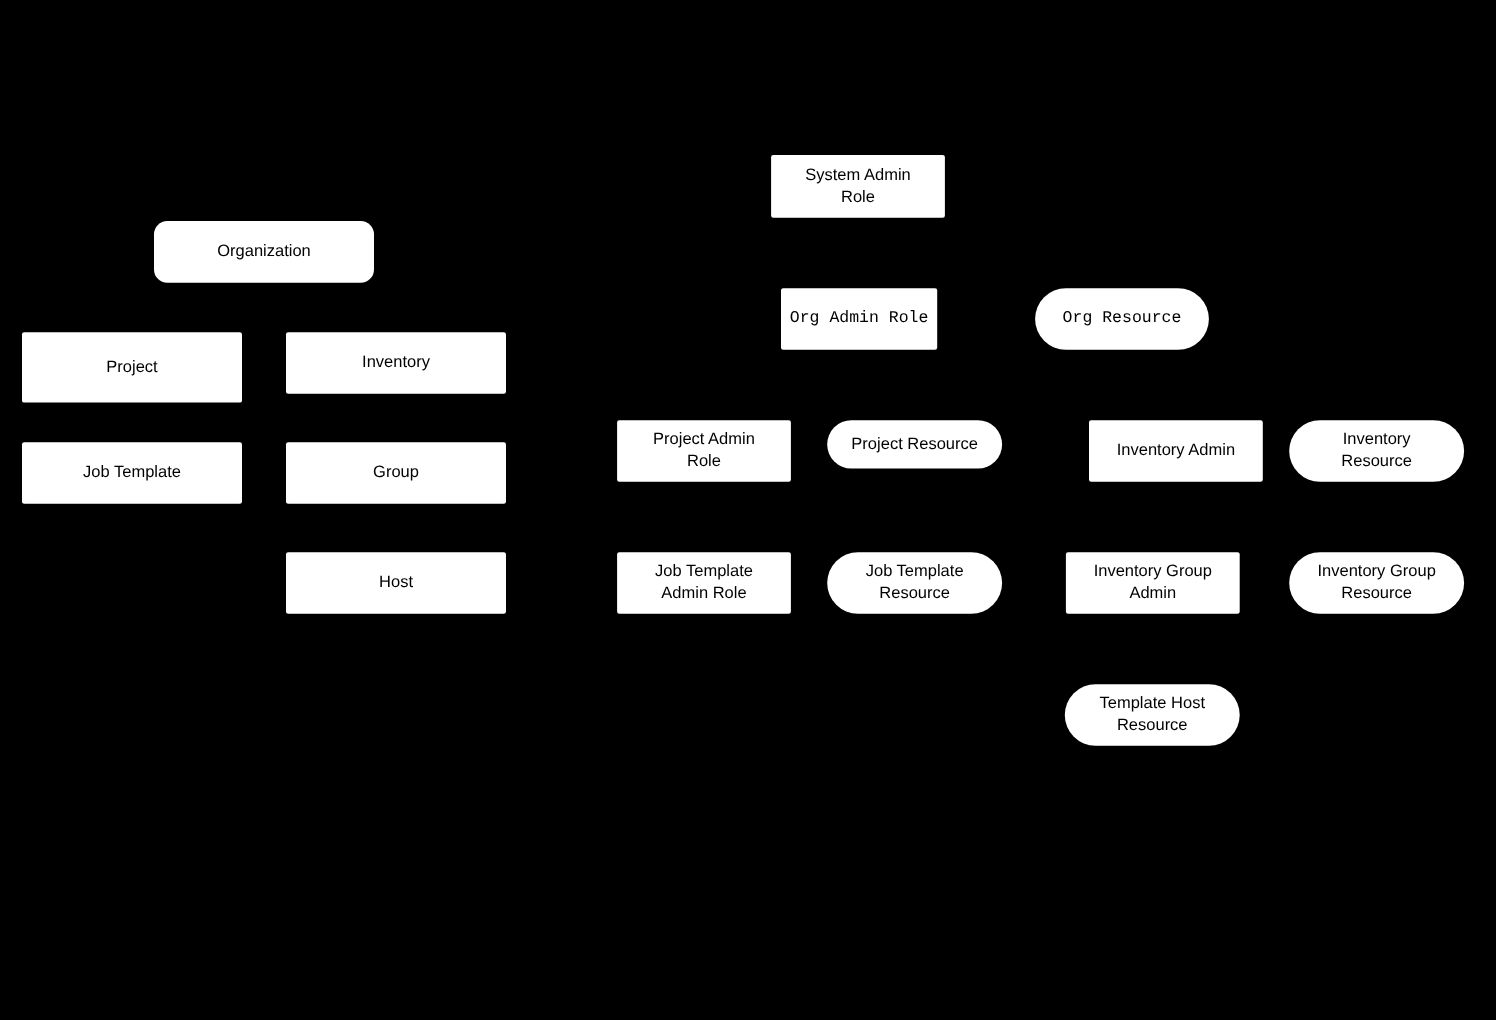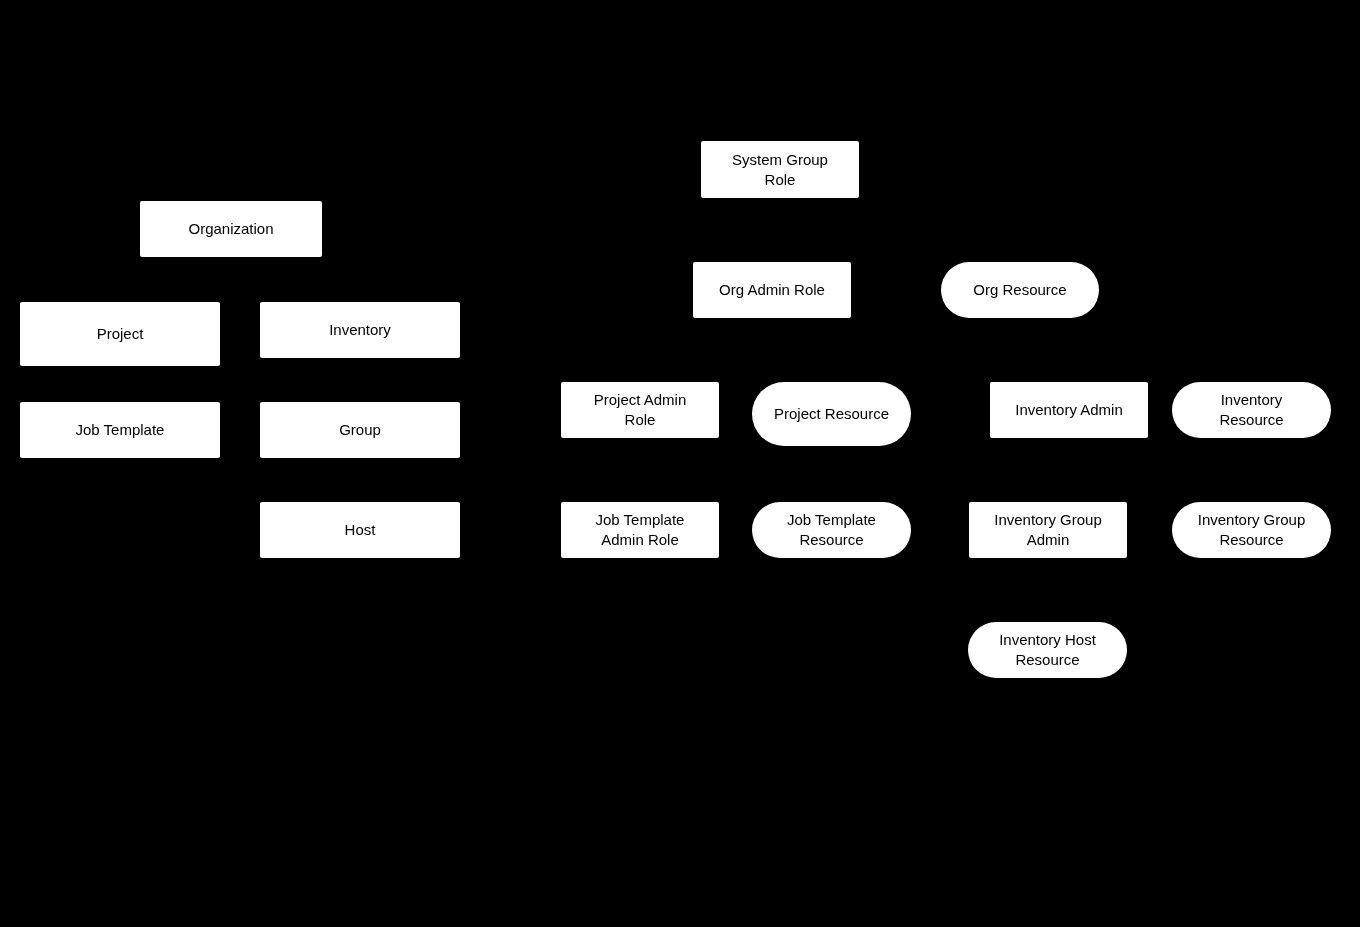--- a/index.html
+++ b/index.html
@@ -34,57 +34,57 @@
   }
   .pill {
     border-radius: 999px;
   }
 </style>
 </head>
 <body>
 
 <div id="canvas">
 
-  <div class="node rect" style="left:140px; top:201px; width:182px; height:56px;">Organization</div>
+  <div class="node rect" style="left:140px; top:201px; width:200px; height:56px;border-radius:12px;">Organization</div>
 
   <div class="node rect" style="left:20px; top:302px; width:200px; height:64px;">Project</div>
 
   <div class="node rect" style="left:260px; top:302px; width:200px; height:56px;">Inventory</div>
 
   <div class="node rect" style="left:20px; top:402px; width:200px; height:56px;">Job Template</div>
 
   <div class="node rect" style="left:260px; top:502px; width:200px; height:56px;">Host</div>
 
   <div class="node rect" style="left:260px; top:402px; width:200px; height:56px;">Group</div>
 
-  <div class="node rect" style="left:701px; top:141px; width:158px; height:57px;">System Group
+  <div class="node rect" style="left:701px; top:141px; width:158px; height:57px;">System Admin
 Role</div>
 
-  <div class="node rect" style="left:693px; top:262px; width:158px; height:56px;">Org Admin Role</div>
+  <div class="node rect" style="left:710px; top:262px; width:142px; height:56px;font-family:Liberation Mono, monospace;">Org Admin Role</div>
 
-  <div class="node pill" style="left:941px; top:262px; width:158px; height:56px;">Org Resource</div>
+  <div class="node pill" style="left:941px; top:262px; width:158px; height:56px;font-family:Liberation Mono, monospace;">Org Resource</div>
 
   <div class="node rect" style="left:561px; top:382px; width:158px; height:56px;">Project Admin
 Role</div>
 
-  <div class="node pill" style="left:752px; top:382px; width:159px; height:64px;">Project Resource</div>
+  <div class="node pill" style="left:752px; top:382px; width:159px; height:44px;">Project Resource</div>
 
   <div class="node rect" style="left:990px; top:382px; width:158px; height:56px;">Inventory Admin</div>
 
   <div class="node pill" style="left:1172px; top:382px; width:159px; height:56px;">Inventory
 Resource</div>
 
   <div class="node rect" style="left:561px; top:502px; width:158px; height:56px;">Job Template
 Admin Role</div>
 
   <div class="node pill" style="left:752px; top:502px; width:159px; height:56px;">Job Template
 Resource</div>
 
   <div class="node rect" style="left:969px; top:502px; width:158px; height:56px;">Inventory Group
 Admin</div>
 
   <div class="node pill" style="left:1172px; top:502px; width:159px; height:56px;">Inventory Group
 Resource</div>
 
-  <div class="node pill" style="left:968px; top:622px; width:159px; height:56px;">Inventory Host
+  <div class="node pill" style="left:968px; top:622px; width:159px; height:56px;">Template Host
 Resource</div>
 
 </div>
 
 </body></html>

